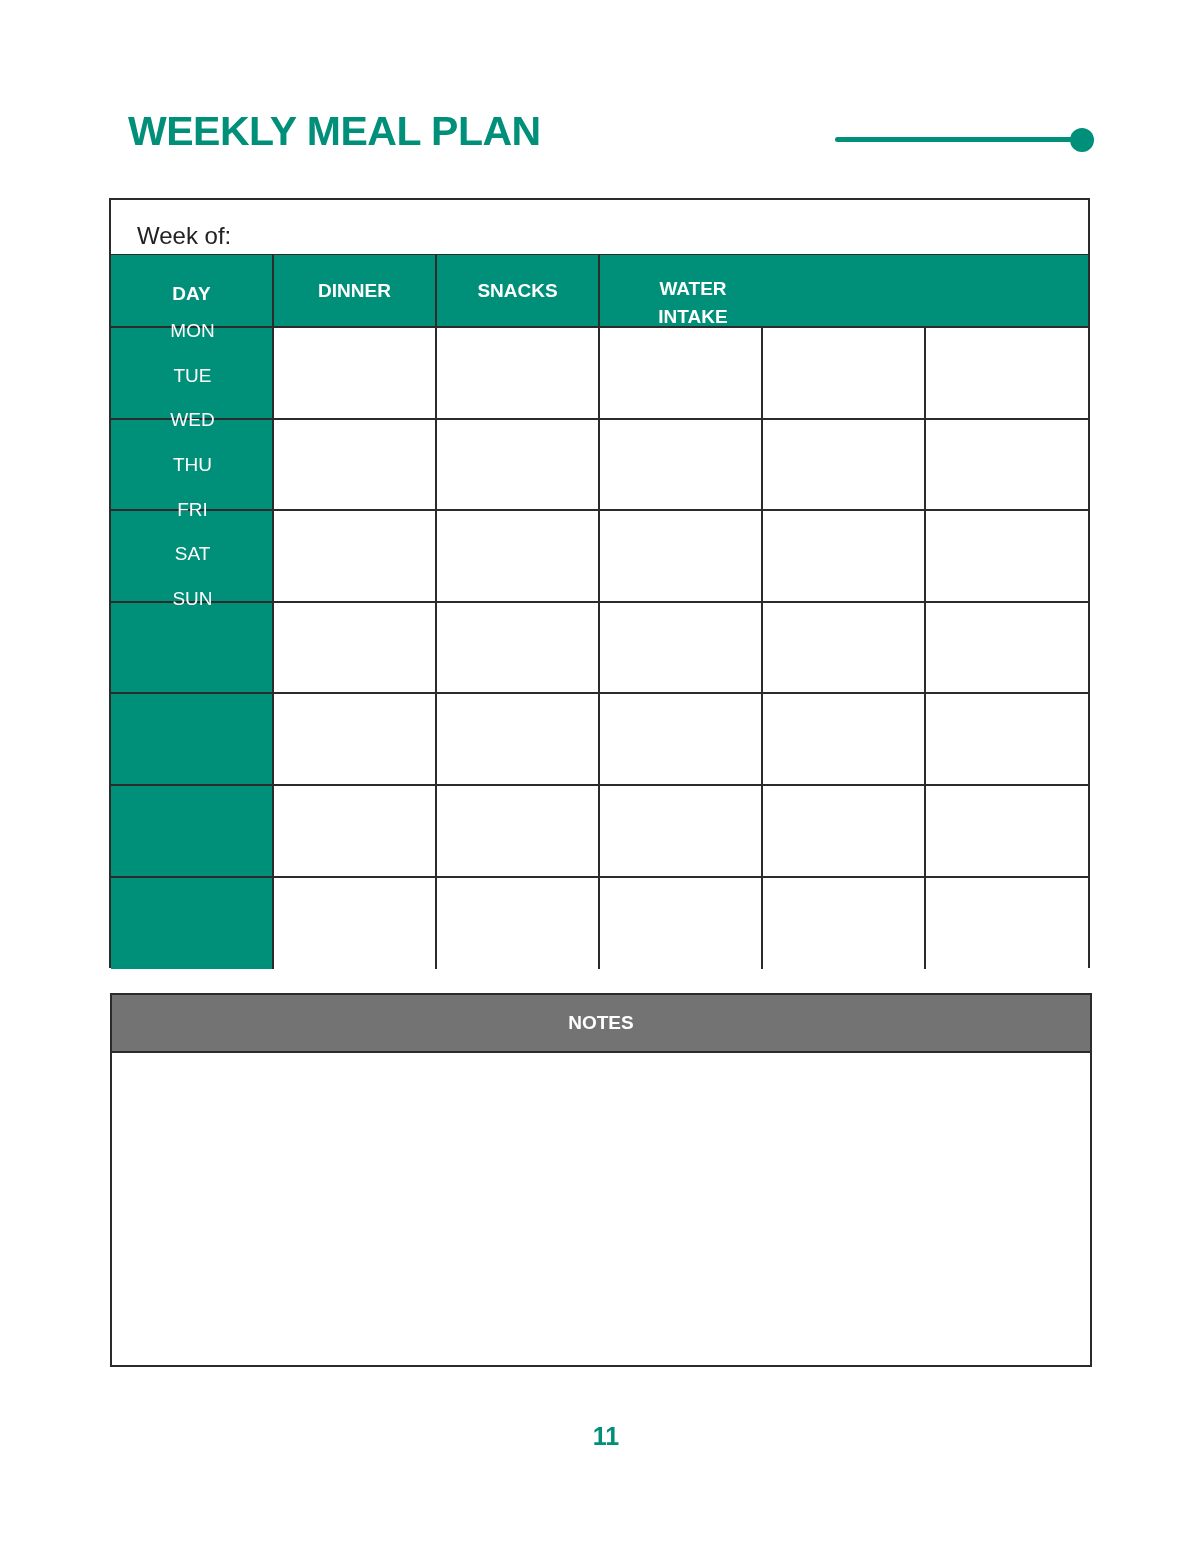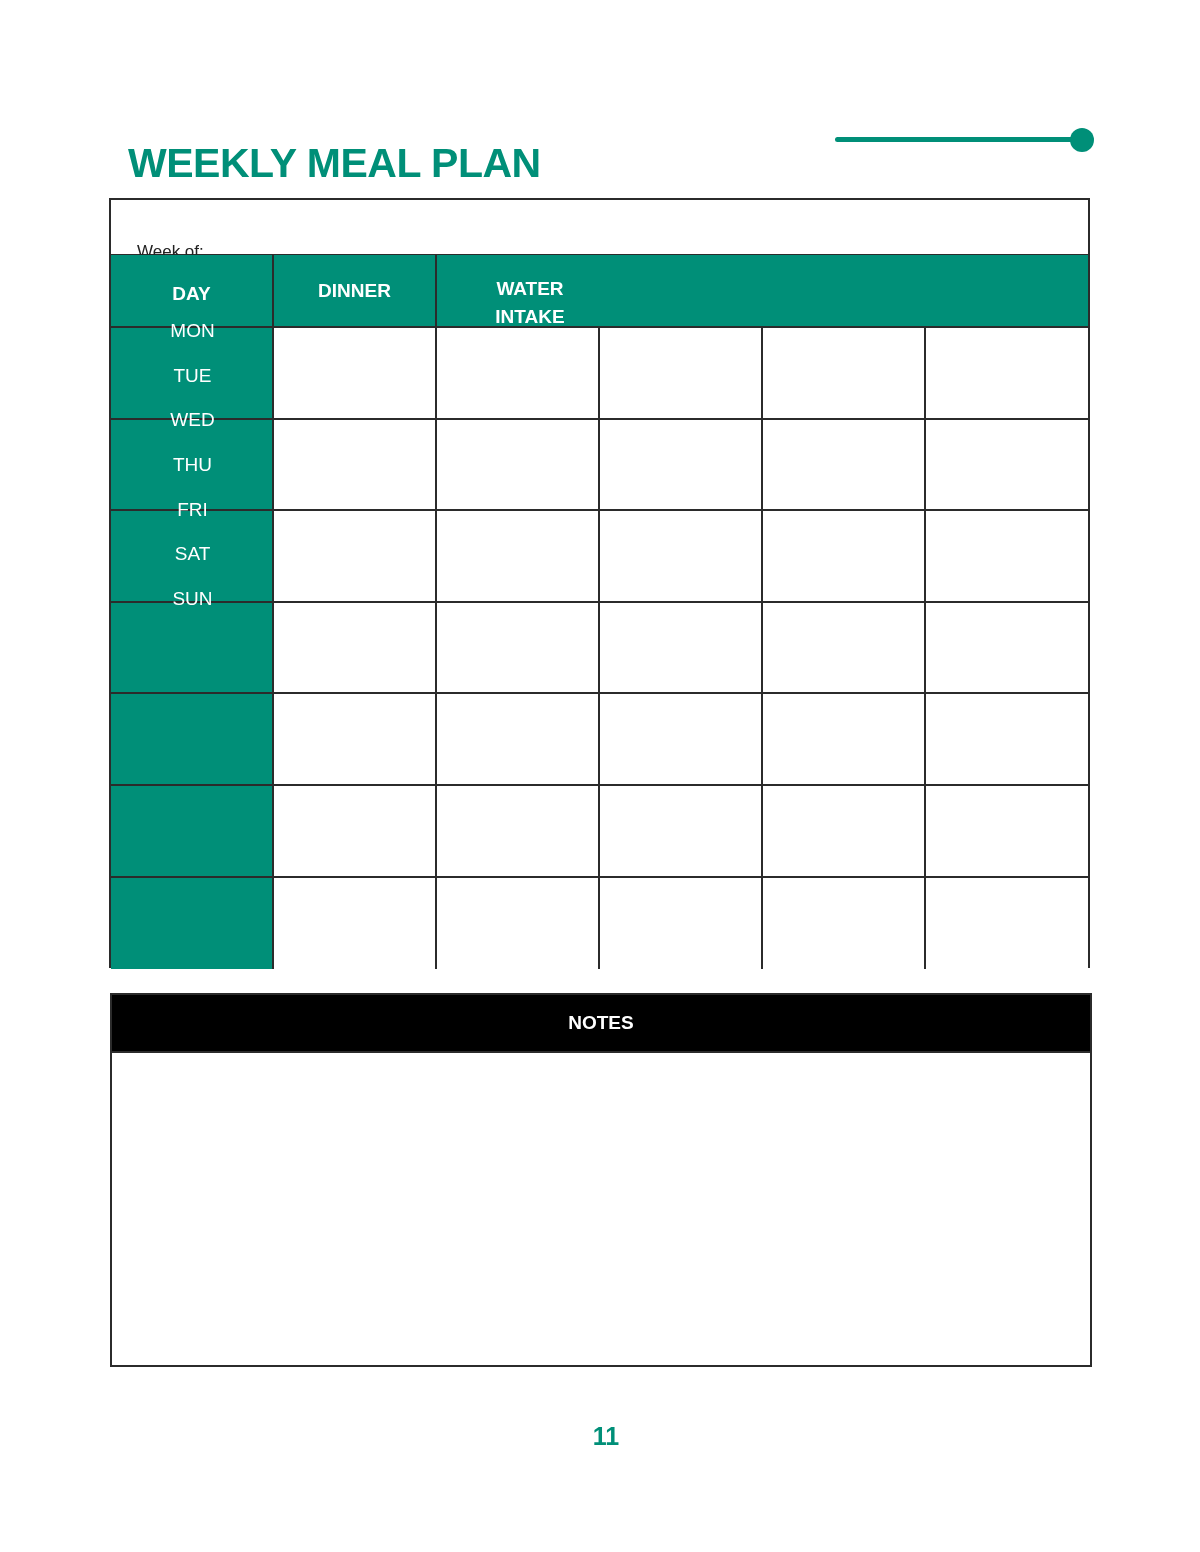--- a/index.html
+++ b/index.html
@@ -1,60 +1,61 @@
 <!DOCTYPE html>
 <html><head>
 <meta charset="utf-8">
 <style>
   html, body { margin: 0; padding: 0; background: #ffffff; }
   body { width: 1200px; height: 1552px; position: relative; font-family: "Liberation Sans", sans-serif; overflow: hidden; }
-  .title { position: absolute; left: 128px; top: 138px; font-size: 41px; font-weight: bold; color: #008f78; letter-spacing: -0.5px; margin: 0; line-height: 50px; }
+  .title { position: absolute; left: 128px; top: 106px; font-size: 41px; font-weight: bold; color: #008f78; letter-spacing: -0.5px; margin: 0; line-height: 50px; }
   .deco-line { position: absolute; left: 835px; top: 137px; width: 245px; height: 5px; background: #008f78; border-radius: 3px; }
   .deco-dot { position: absolute; left: 1070px; top: 128px; width: 24px; height: 24px; border-radius: 50%; background: #008f78; }
 
   .plan { position: absolute; left: 109px; top: 198px; width: 981px; height: 770px; border: 2px solid #2b2b2b; box-sizing: border-box; }
   .weekof { position: absolute; left: 0; top: 0; width: 100%; height: 56px; border-bottom: 2px solid #2b2b2b; box-sizing: border-box; }
-  .weekof span { position: absolute; left: 26px; top: 22px; font-size: 17px; color: #222; margin-top: 20px; }
+  .weekof span { position: absolute; left: 26px; top: 22px; font-size: 24px; color: #222; }
 
   .grid { position: absolute; left: 0; top: 55px; width: 977px; }
   .hdr { display: flex; height: 73px; background: #008f78; border-bottom: 2px solid #2b2b2b; box-sizing: border-box; }
   .hcell { flex: 0 0 auto; width: 163px; border-right: 2px solid #2b2b2b; box-sizing: border-box; color: #fff; font-weight: bold; font-size: 19px; display: flex; align-items: center; justify-content: center; text-align: center; line-height: 28px; }
   .hcell.last { border-right: none; width: 186px; margin-top: 24px; }
   .hcell.day { align-items: flex-start; padding-top: 25px; }
 
   .row { display: flex; height: 91.6px; border-bottom: 2px solid #2b2b2b; box-sizing: border-box; }
   .row.last { border-bottom: none; }
   .cell { flex: 0 0 auto; width: 163px; border-right: 2px solid #2b2b2b; box-sizing: border-box; background: #fff; }
   .cell.day { background: #008f78; }
   .cell.last { border-right: none; width: 162px; }
 
   .days { position: absolute; left: 0; top: 117px; width: 163px; pointer-events: none; }
   .days div { height: 44.7px; line-height: 28px; text-align: center; color: #fff; font-weight: normal; font-size: 19px; }
 
   .notes { position: absolute; left: 110px; top: 993px; width: 982px; height: 374px; border: 2px solid #2b2b2b; box-sizing: border-box; }
-  .notes-hdr { height: 58px; background: #000000; border-bottom: 2px solid #2b2b2b; box-sizing: border-box; color: #fff; font-weight: bold; font-size: 19px; display: flex; align-items: center; justify-content: center; }
+  .notes-hdr { height: 58px; background: #737373; border-bottom: 2px solid #2b2b2b; box-sizing: border-box; color: #fff; font-weight: bold; font-size: 19px; display: flex; align-items: center; justify-content: center; }
 
   .page-num { position: absolute; left: 0; width: 1212px; top: 1422px; text-align: center; font-size: 25px; font-weight: bold; color: #008f78; }
 </style>
 </head>
 <body>
 
 <h1 class="title">WEEKLY MEAL PLAN</h1>
 <div class="deco-line"></div>
 <div class="deco-dot"></div>
 
 <div class="plan">
   <div class="weekof">
     <span>Week of:</span>
   </div>
 
   <div class="grid">
     <div class="hdr">
       <div class="hcell day">DAY</div>
       <div class="hcell">DINNER</div>
+      <div class="hcell">SNACKS</div>
       <div class="hcell last">
         <div>
           <div>WATER</div>
           <div>INTAKE</div>
         </div>
       </div>
     </div>
 
     <div class="row">
       <div class="cell day"></div>

